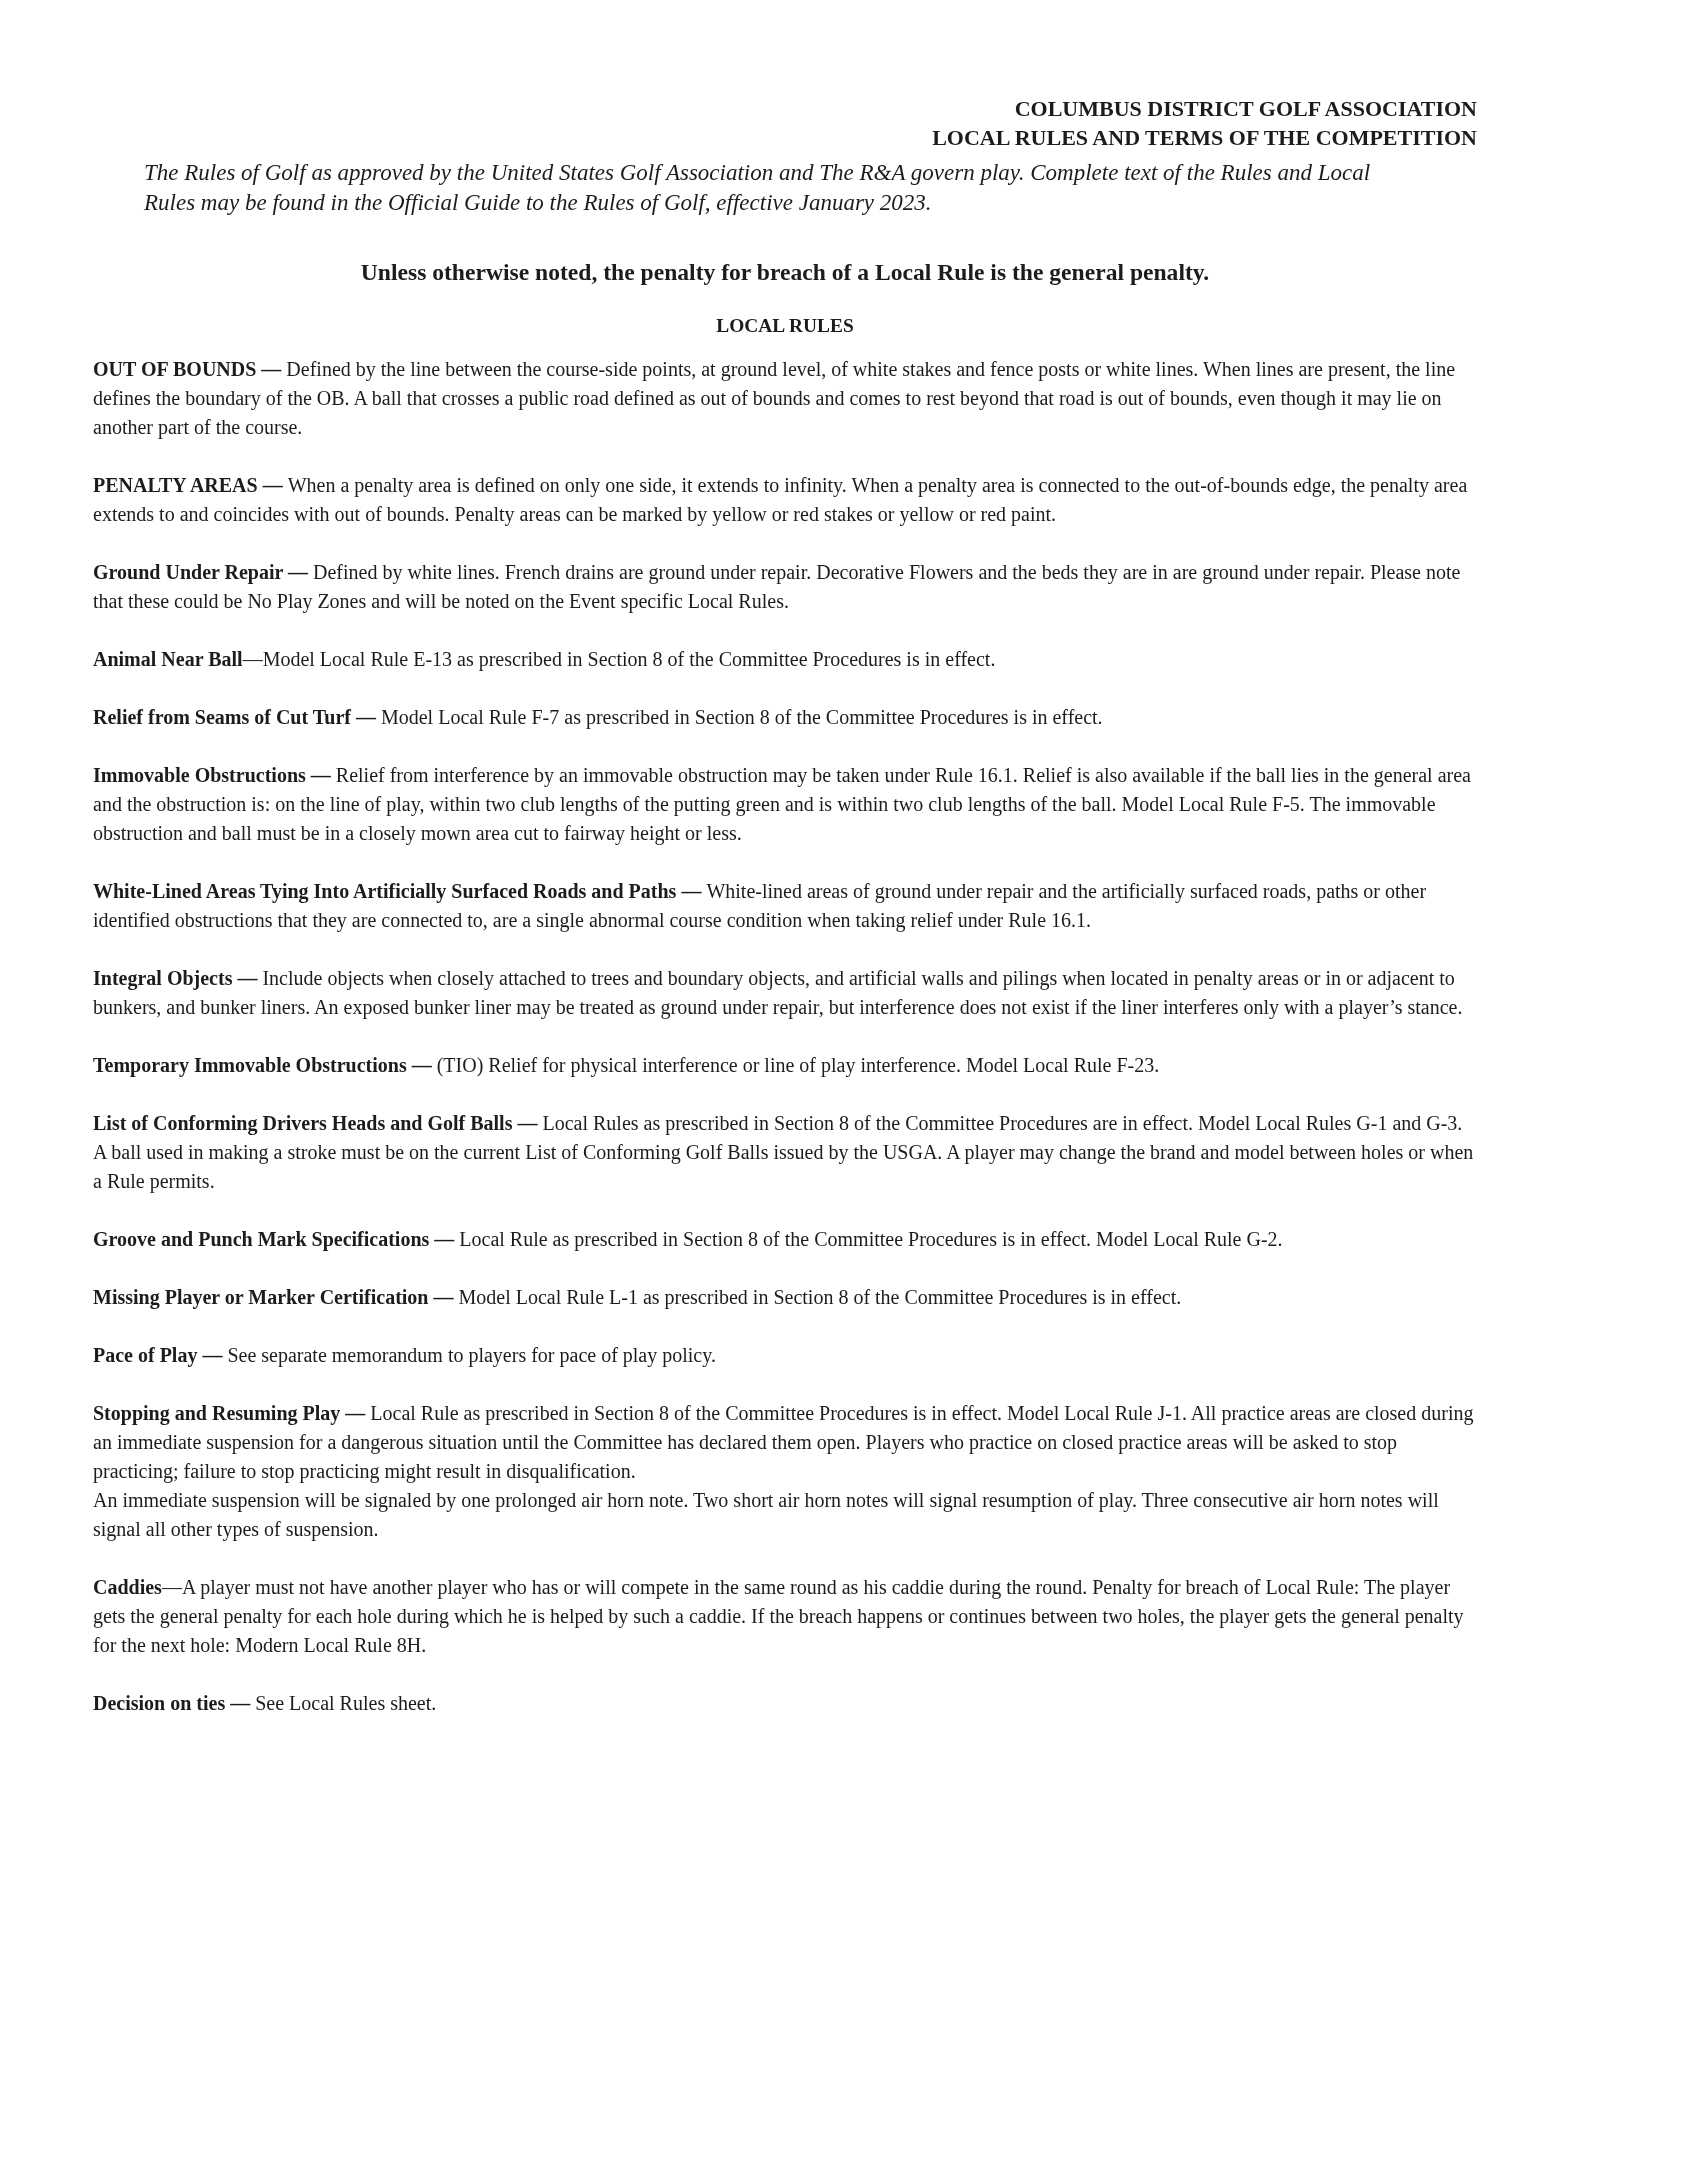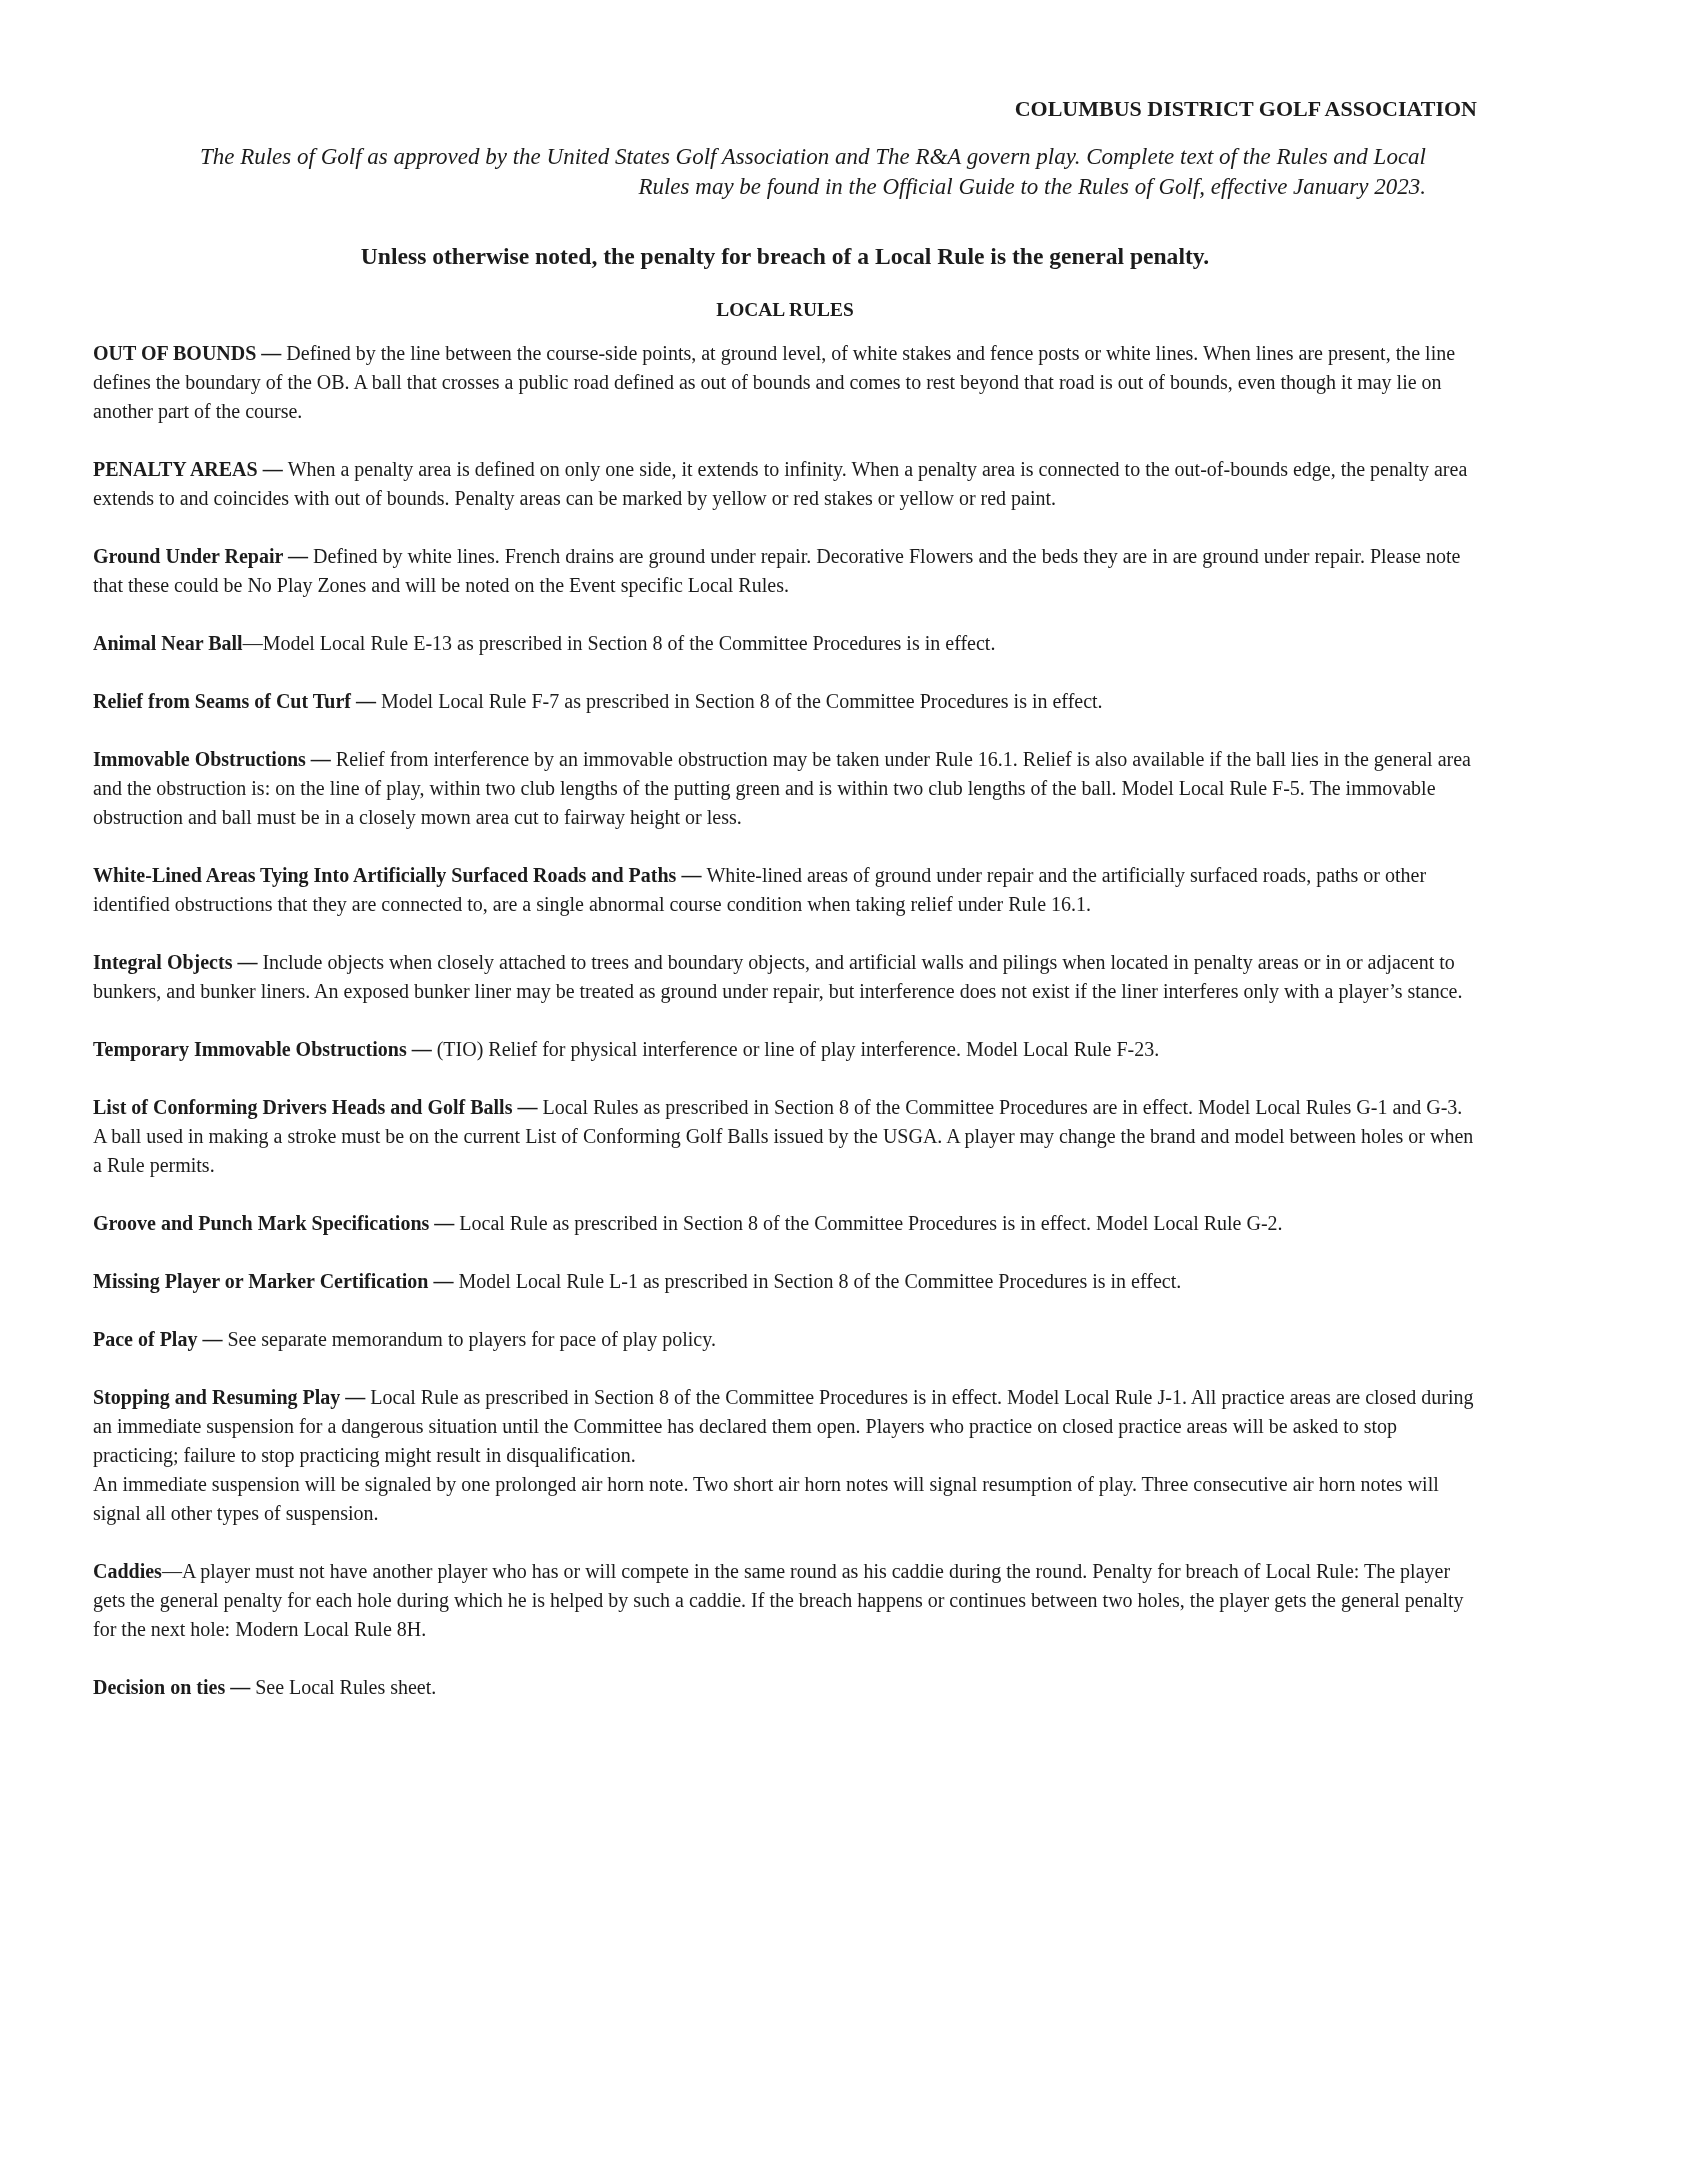--- a/index.html
+++ b/index.html
@@ -24,23 +24,23 @@
     font-size: 22px;
     line-height: 29px;
     font-weight: bold;
     text-align: right;
     margin: 0;
   }
   .intro {
     font-size: 23px;
     line-height: 30px;
     font-style: italic;
-    text-align: right;
+    text-align: left;
     max-width: 1282px;
-    margin: 19px auto 0 auto;
+    margin: 6px auto 0 auto;
   }
   .penalty-note {
     font-size: 23.6px;
     line-height: 30px;
     font-weight: bold;
     text-align: center;
     margin: 39px 0 0 0;
   }
   .section-heading {
     font-size: 19.4px;
@@ -57,20 +57,21 @@
   }
   .rule b { font-weight: bold; }
   .rules-body { margin-top: 16px; }
 </style>
 </head>
 <body>
 
 <div class="doc">
 
   <h1 class="title-line">COLUMBUS DISTRICT GOLF ASSOCIATION</h1>
+  <h1 class="title-line">LOCAL RULES AND TERMS OF THE COMPETITION</h1>
 
   <p class="intro">The Rules of Golf as approved by the United States Golf Association and The R&amp;A govern play. Complete text of the Rules and Local Rules may be found in the Official Guide to the Rules of Golf, effective January 2023.</p>
 
   <p class="penalty-note">Unless otherwise noted, the penalty for breach of a Local Rule is the general penalty.</p>
 
   <h2 class="section-heading">LOCAL RULES</h2>
 
   <div class="rules-body">
 
     <p class="rule"><b>OUT OF BOUNDS</b><b> — </b><span>Defined by the line between the course-side points, at ground level, of white stakes and fence posts or white lines. When lines are present, the line defines the boundary of the OB.  A ball that crosses a public road defined as out of bounds and comes to rest beyond that road is out of bounds, even though it may lie on another part of the course.</span></p>

